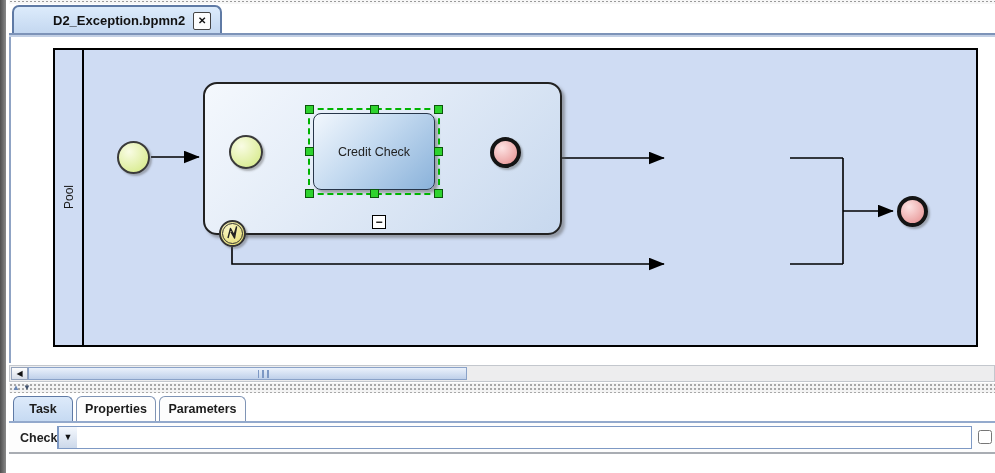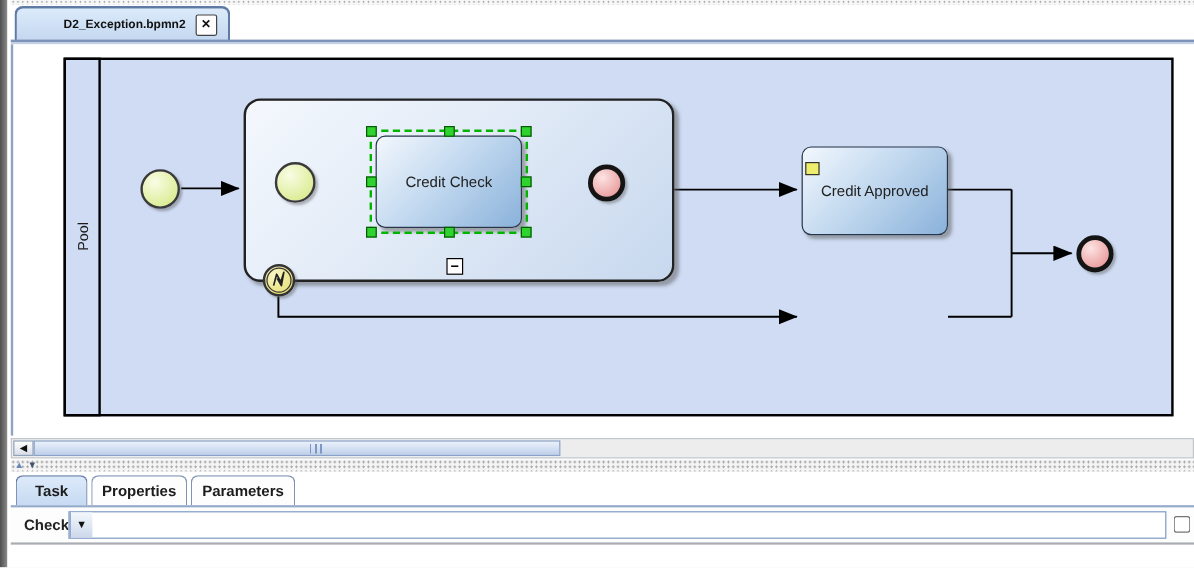--- a/index.html
+++ b/index.html
@@ -12,21 +12,21 @@
   .left-strip{position:absolute;left:0;top:0;width:6px;height:473px;
     background:linear-gradient(to right,#4f4f4f,#8a8a8a);}
   .top-dots{position:absolute;left:9px;top:0;width:986px;height:4px;
     background-image:radial-gradient(circle,#9a9a9a 0.8px,transparent 0.9px);
     background-size:4px 3px;background-color:#f7f7f7;}
   .tabbar{position:absolute;left:9px;top:4px;width:986px;height:30px;background:#fff;}
   .editor-tab{position:absolute;left:3px;top:1px;height:29px;min-width:160px;
     background:linear-gradient(to bottom,#dcebfb,#c3d7f0);
     border:2px solid #5f7aa5;border-bottom:none;border-radius:7px 7px 0 0;
     display:flex;align-items:center;gap:8px;padding:0 9px;box-sizing:border-box;}
-  .editor-tab .title{font-size:10px;font-weight:bold;color:#111;padding-left:30px;}
+  .editor-tab .title{font-size:13px;font-weight:bold;color:#111;padding-left:30px;}
   .tab-close{width:16px;height:16px;background:#fdfdfd;border:1.5px solid #444;
     border-radius:2px;display:flex;align-items:center;justify-content:center;
     font-size:10px;font-weight:bold;color:#111;line-height:1;cursor:default;}
   .tabbar-underline{position:absolute;left:9px;top:33px;width:986px;height:4px;
     background:linear-gradient(to bottom,#7d93b8 0 2px,#c2cfe4 2px 4px);}
   
   .canvas{position:absolute;left:9px;top:37px;width:986px;height:326px;background:#fff;
     border-left:2px solid #8fa3c4;}
   .pool{position:absolute;left:53px;top:48px;width:925px;height:299px;
     background:#cfdcf3;border:2px solid #000;box-sizing:border-box;}
@@ -183,24 +183,20 @@
     <div class="handle h-nw"></div>
     <div class="handle h-n"></div>
     <div class="handle h-ne"></div>
     <div class="handle h-w"></div>
     <div class="handle h-e"></div>
     <div class="handle h-sw"></div>
     <div class="handle h-s"></div>
     <div class="handle h-se"></div>
   </div>
 
-  <div class="task task-credit-approved">
-    <div class="marker"></div>
-    <span>Credit Approved</span>
-  </div>
 
   <div class="hscroll">
     <div class="btn-left">
       <span>◀</span>
     </div>
     <div class="thumb">
       <div class="grip"></div>
     </div>
   </div>
 

